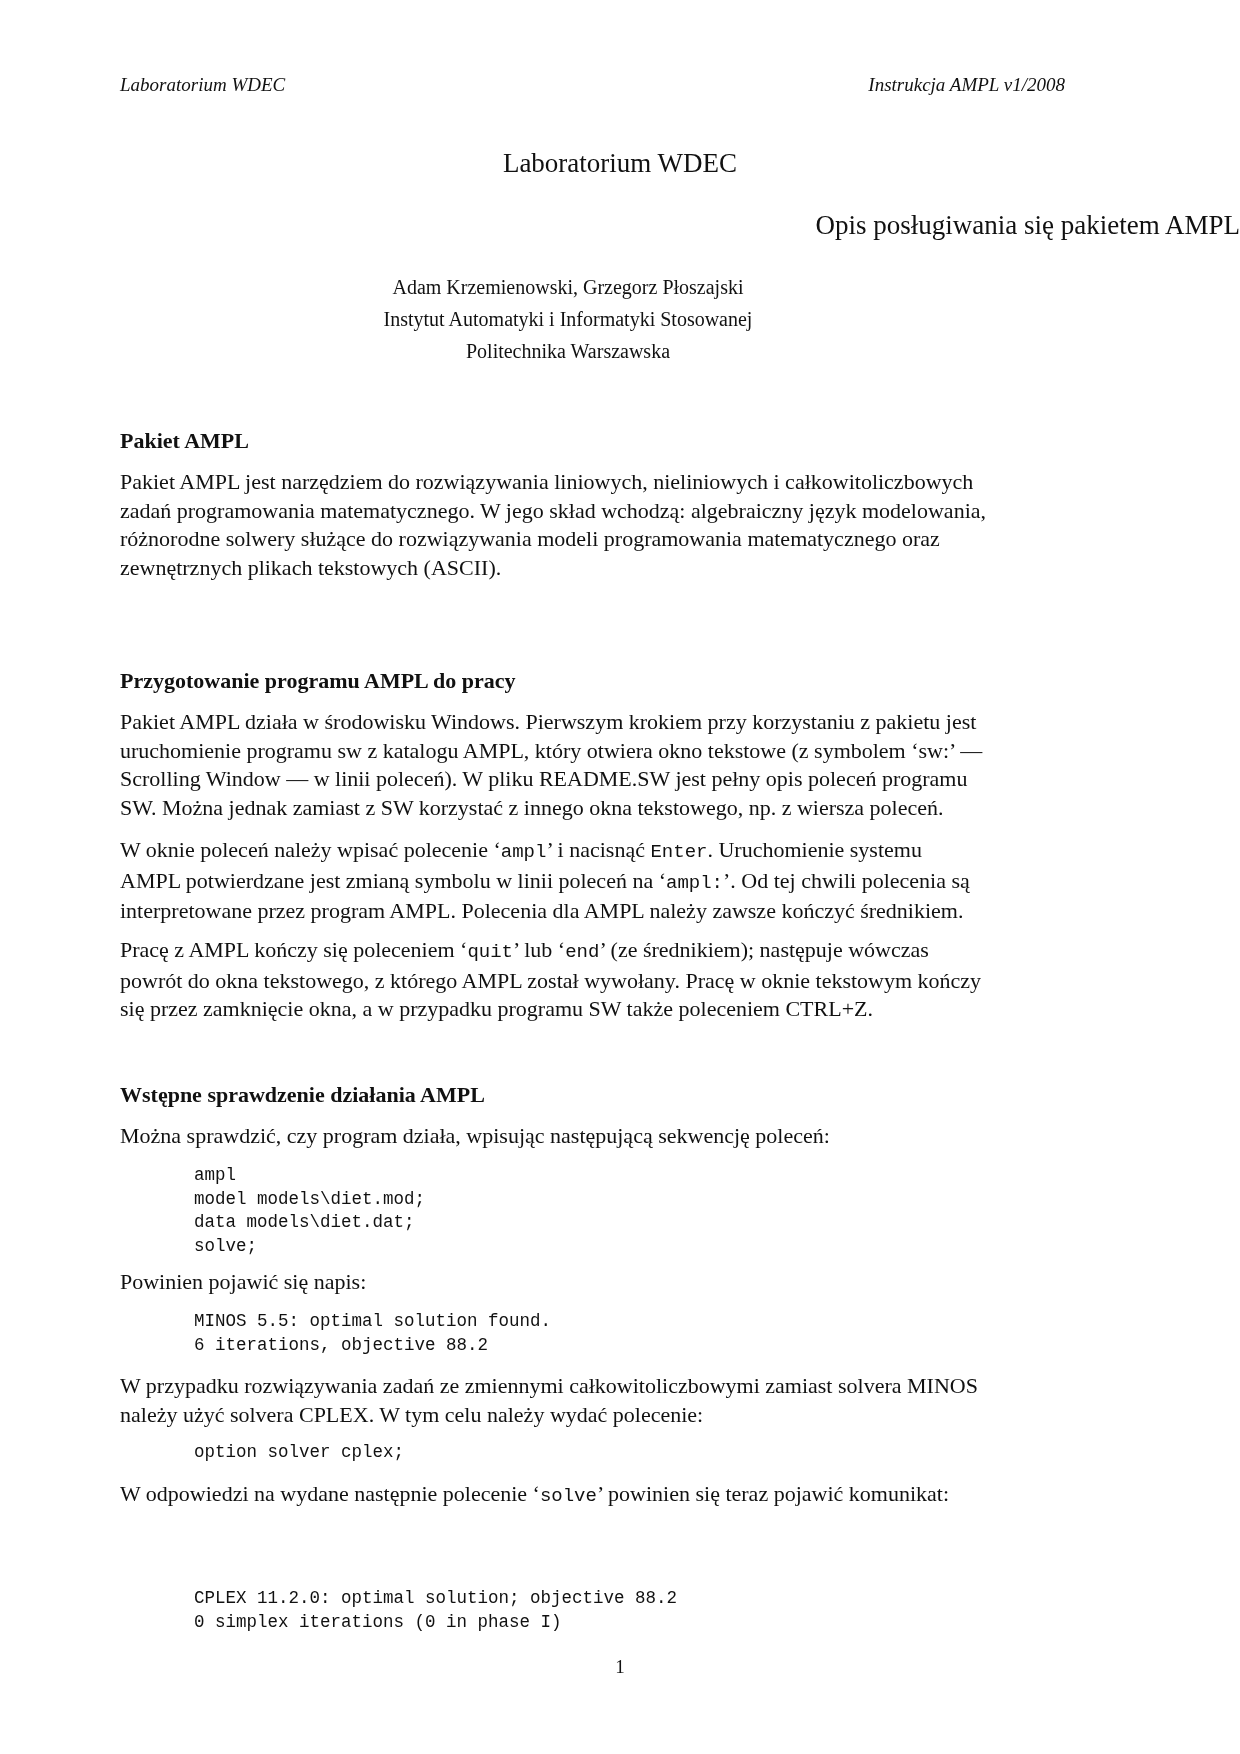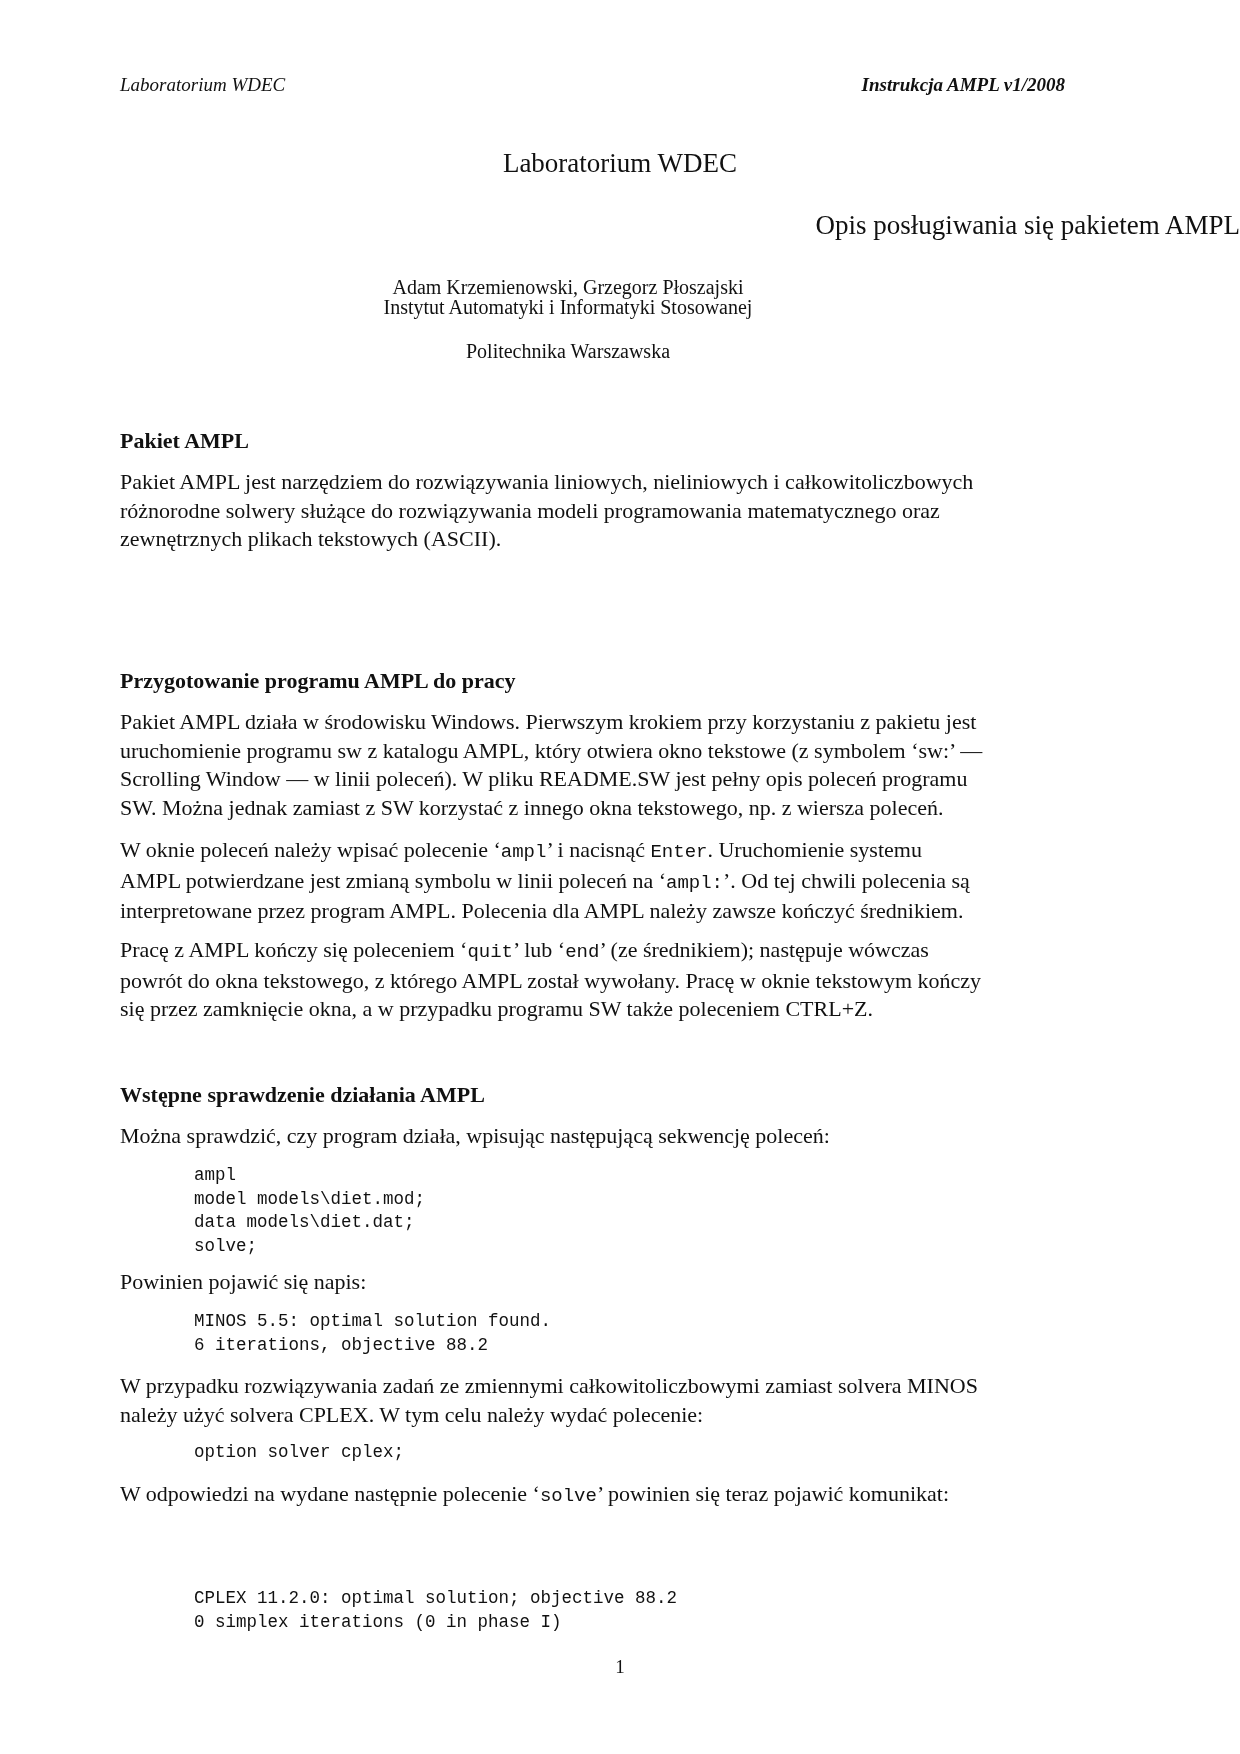--- a/index.html
+++ b/index.html
@@ -2,45 +2,46 @@
 <html><head>
 <meta charset="utf-8">
 <style>
   html, body { margin: 0; padding: 0; background: #ffffff; }
   body {
     width: 1240px; height: 1754px; position: relative; overflow: hidden;
     font-family: "Liberation Serif", "DejaVu Serif", serif; color: #111;
   }
   .hdr { position: absolute; top: 74px; font-style: italic; font-size: 19px; }
   .hdr-left { left: 120px; }
-  .hdr-right { right: 175px; font-weight: bold; }
+  .hdr-right { right: 175px; }
   .title { position: absolute; left: 0; width: 1240px; text-align: center; font-size: 27px; }
   .meta { position: absolute; left: 0; width: 1136px; text-align: center; font-size: 20px; }
   .h2 { position: absolute; left: 120px; font-weight: bold; font-size: 22px; }
   .para { position: absolute; left: 120px; width: 990px; font-size: 22px; line-height: 28.5px; }
   .para .ln { display: block; white-space: nowrap; }
   .mono { font-family: "Liberation Mono", "DejaVu Sans Mono", monospace; font-size: 19px; }
   .code { position: absolute; left: 194px; font-family: "Liberation Mono", "DejaVu Sans Mono", monospace; font-size: 17.5px; line-height: 23.5px; white-space: pre; }
   .pnum { position: absolute; top: 1656px; left: 0; width: 1240px; text-align: center; font-size: 19px; }
 </style>
 </head>
 <body>
 
 <div class="hdr hdr-left">Laboratorium WDEC</div>
 <div class="hdr hdr-right">Instrukcja AMPL  v1/2008</div>
 
 <div class="title" style="top:148px;">Laboratorium WDEC</div>
 <div class="title" style="top:210px;text-align:right;">Opis posługiwania się pakietem AMPL</div>
 <div class="meta" style="top:276px;">Adam Krzemienowski, Grzegorz Płoszajski</div>
-<div class="meta" style="top:296px;">Instytut Automatyki i Informatyki Stosowanej</div>
+<div class="meta" style="top:308px;">Instytut Automatyki i Informatyki Stosowanej</div>
 <div class="meta" style="top:340px;">Politechnika Warszawska</div>
 
 <div class="h2" style="top:428px;">Pakiet AMPL</div>
 <div class="para" style="top:468px;">
   <span class="ln">Pakiet AMPL jest narzędziem do rozwiązywania liniowych, nieliniowych i całkowitoliczbowych</span>
+  <span class="ln">zadań programowania matematycznego. W jego skład wchodzą: algebraiczny język modelowania,</span>
   <span class="ln">różnorodne solwery służące do rozwiązywania modeli programowania matematycznego oraz</span>
   <span class="ln">zewnętrznych plikach tekstowych (ASCII).</span>
 </div>
 
 <div class="h2" style="top:668px;">Przygotowanie programu AMPL do pracy</div>
 <div class="para" style="top:708px;">
   <span class="ln">Pakiet AMPL działa w środowisku Windows. Pierwszym krokiem przy korzystaniu z pakietu jest</span>
   <span class="ln">uruchomienie programu sw z katalogu AMPL, który otwiera okno tekstowe (z symbolem ‘sw:’ —</span>
   <span class="ln">Scrolling Window — w linii poleceń). W pliku README.SW jest pełny opis poleceń programu</span>
   <span class="ln">SW. Można jednak zamiast z SW korzystać z innego okna tekstowego, np. z wiersza poleceń.</span>

